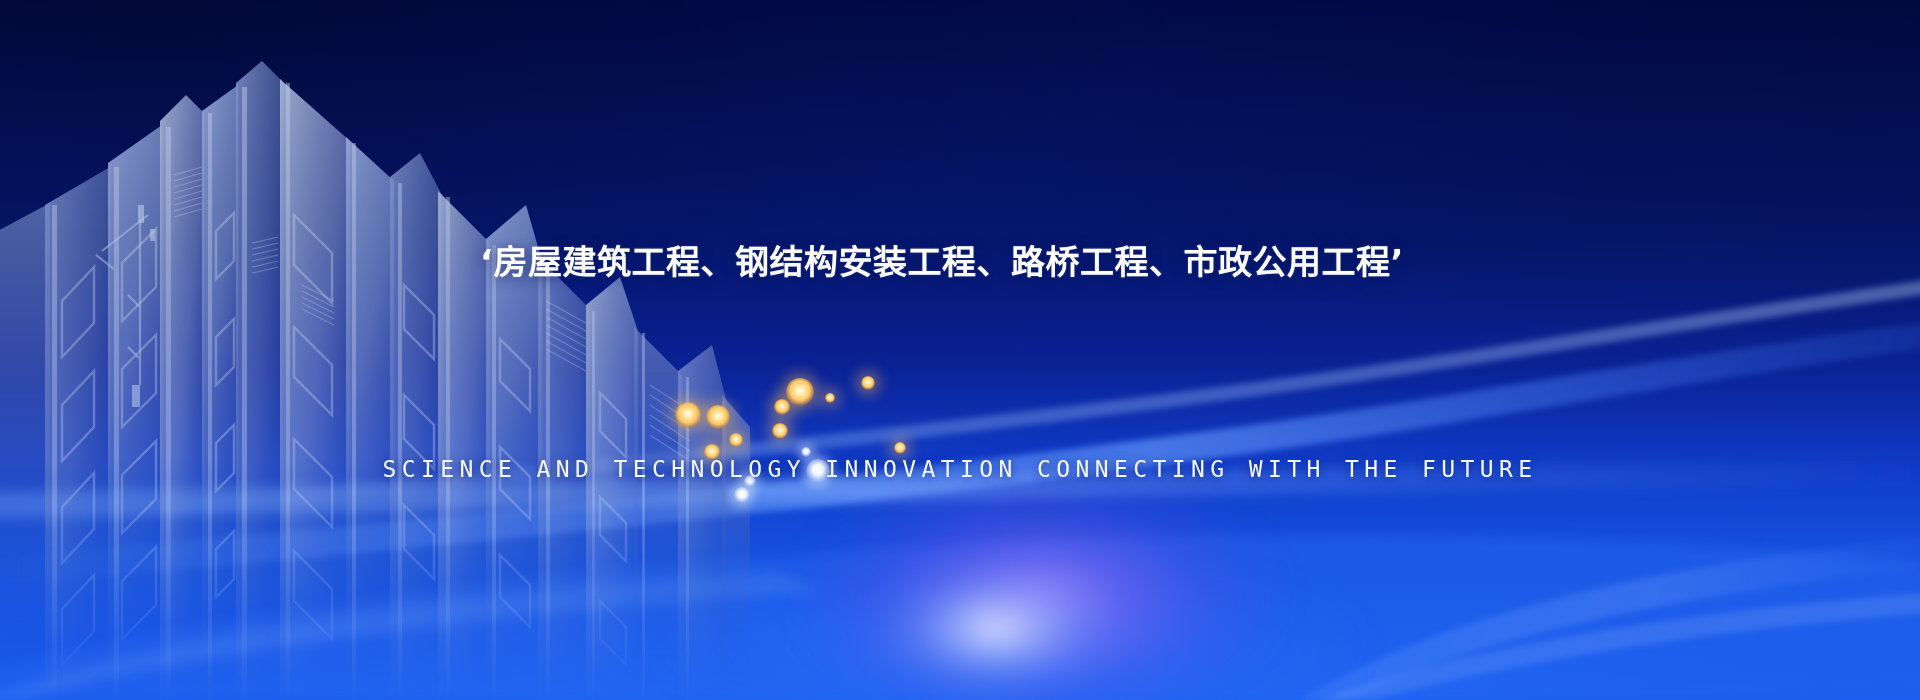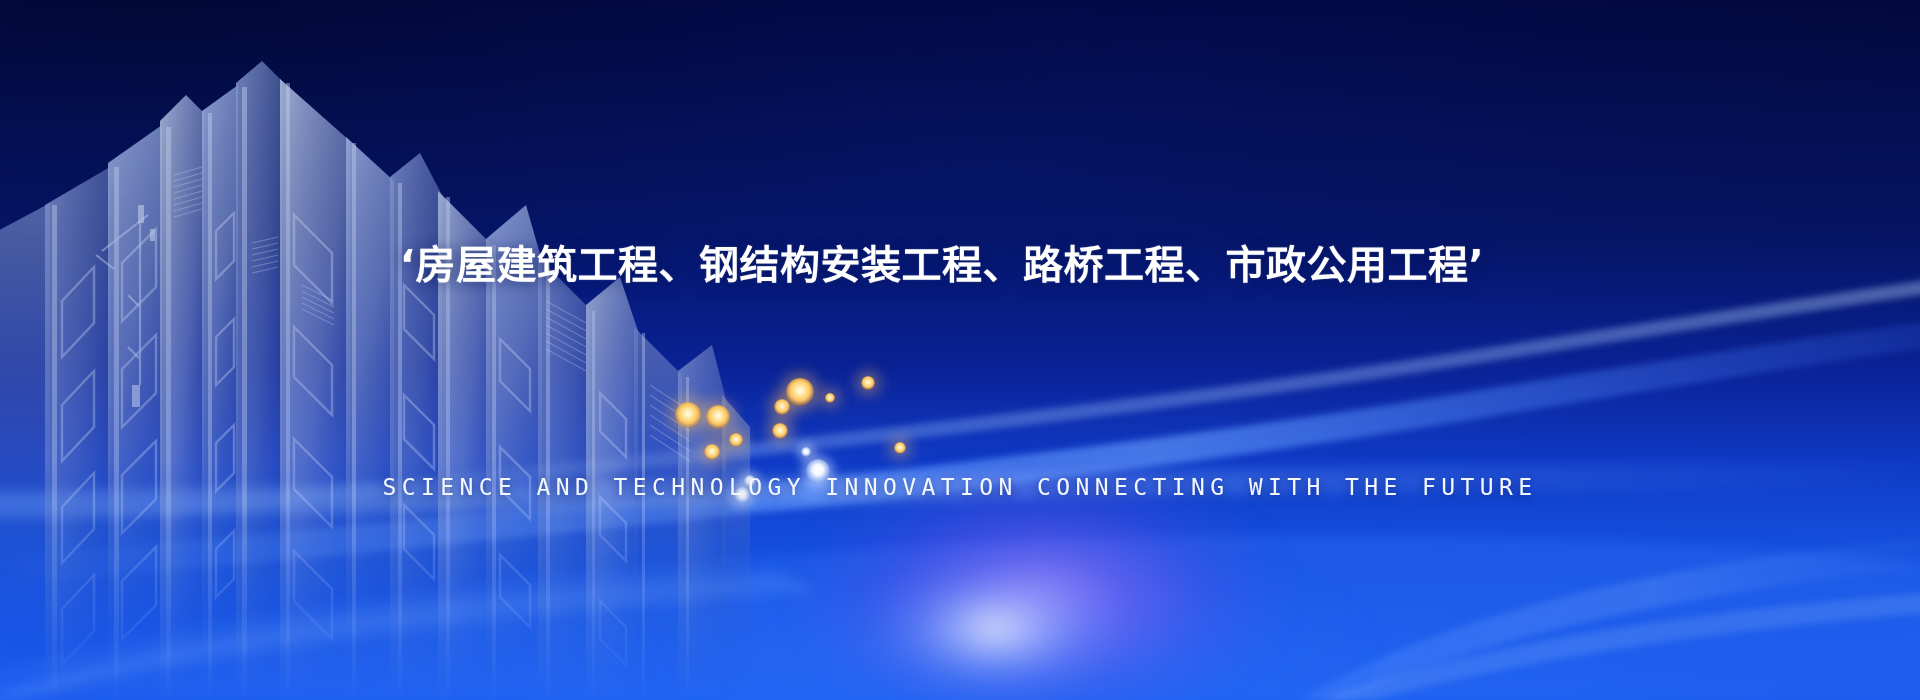--- a/index.html
+++ b/index.html
@@ -113,21 +113,21 @@
     left:0; right:0; top:0;
     height:100%;
     pointer-events:none;
   }
   .headline{
     position:absolute;
     top:243px; left:0; width:1884px;
     text-align:center;
     color:#ffffff;
     font-family:"DejaVu Sans","Liberation Sans",sans-serif;
-    font-size:40px;
+    font-size:34px;
     font-weight:700;
     letter-spacing:.5px;
     line-height:1.12;
     white-space:nowrap;
     text-shadow:0 2px 14px rgba(5,20,90,.65), 0 0 2px rgba(255,255,255,.25);
   }
   .slogan{
     position:absolute;
     top:356px; left:0; width:1920px;
     text-align:center;
@@ -135,21 +135,21 @@
     font-family:"DejaVu Sans","Liberation Sans",sans-serif;
     font-size:62px;
     font-weight:700;
     letter-spacing:2px;
     line-height:1.05;
     white-space:pre;
     text-shadow:0 3px 18px rgba(5,20,90,.7), 0 0 3px rgba(255,255,255,.3);
   }
   .subtitle{
     position:absolute;
-    top:474px; left:0; width:1920px;
+    top:456px; left:0; width:1920px;
     text-align:center;
     color:#f3f7ff;
     font-family:"DejaVu Sans Mono","Liberation Mono",monospace;
     font-size:23px;
     font-weight:400;
     letter-spacing:5.4px;
     white-space:nowrap;
     text-shadow:0 2px 10px rgba(5,20,90,.6);
   }
 </style>

